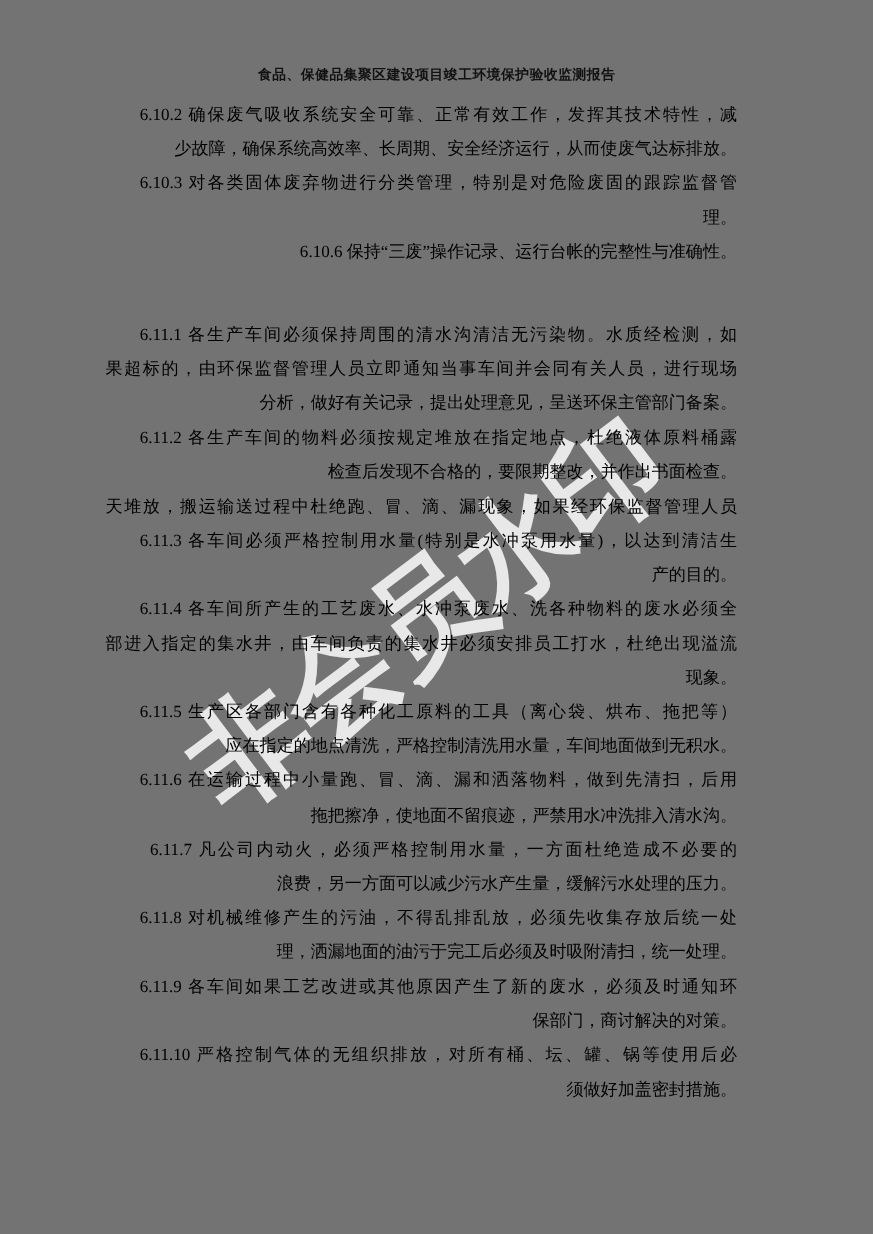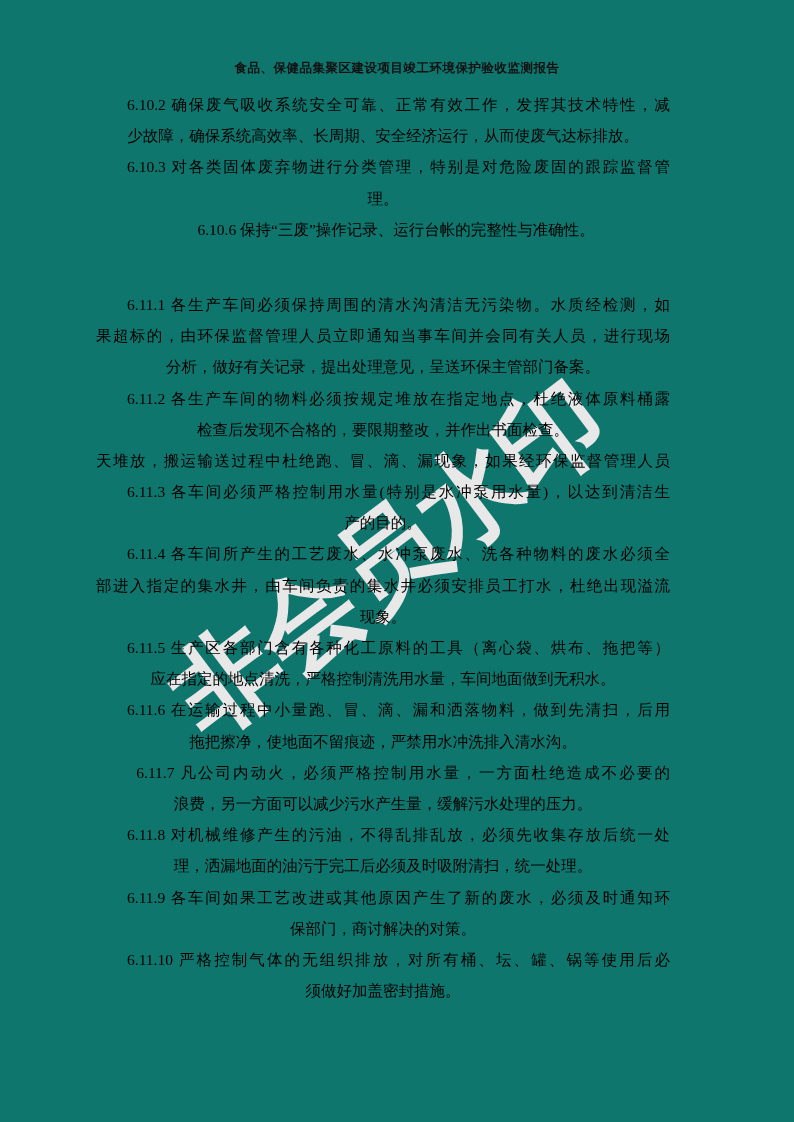--- a/index.html
+++ b/index.html
@@ -1,20 +1,20 @@
 <!DOCTYPE html>
 <html lang="zh"><head>
 <meta charset="utf-8">
 <style>
   html, body { margin: 0; padding: 0; background: #ffffff; }
   .page {
     position: relative;
     width: 794px;
     height: 1122px;
-    background: #0f766e;
+    background: #737373;
     overflow: hidden;
     font-family: "Liberation Serif", "DejaVu Serif", serif;
     color: #000000;
   }
   .header-title {
     position: absolute;
     top: 60px;
     left: 0;
     width: 794px;
     text-align: center;
@@ -43,21 +43,21 @@
     left: 96px;
     width: 574px;
     z-index: 1;
     font-size: 15.5px;
     line-height: 31.2px;
   }
   .line {
     height: 31.2px;
     white-space: nowrap;
     overflow: hidden;
-    text-align: center;
+    text-align: right;
   }
   .line.full {
     text-align: justify;
     text-align-last: justify;
     white-space: normal;
   }
 </style>
 </head>
 <body>
 

